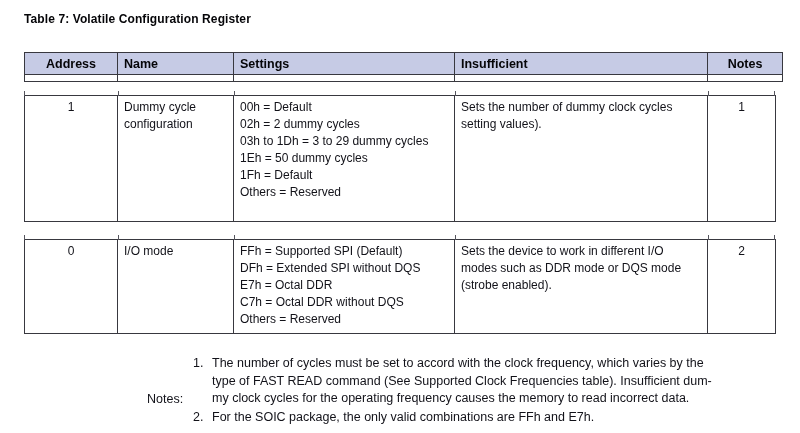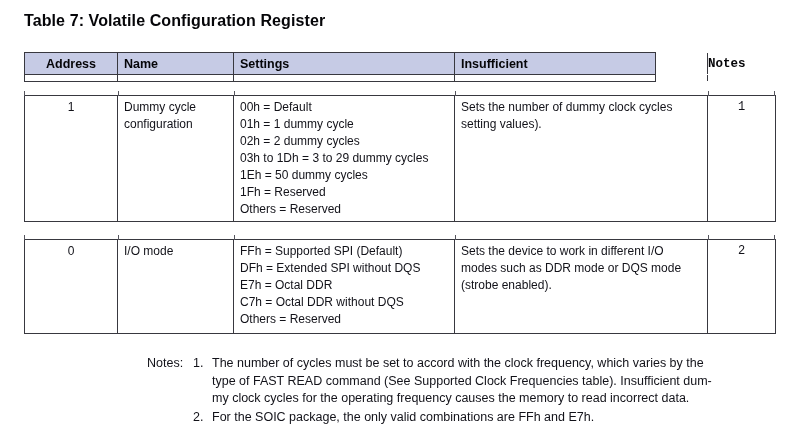--- a/index.html
+++ b/index.html
@@ -10,44 +10,44 @@
   }
   *{box-sizing:border-box;}
   html,body{margin:0;padding:0;}
   body{
     width:800px;height:433px;position:relative;overflow:hidden;
     background:#ffffff;color:var(--text);
     font-family:"Liberation Sans", sans-serif;
   }
   .title{
     position:absolute;left:24px;top:12px;
-    font-size:16px;font-weight:bold;color:var(--title-text);
+    font-size:12px;font-weight:bold;color:var(--title-text);
     letter-spacing:0.1px;
   }
   
   .thead-box{
-    position:absolute;left:24px;top:52px;width:632px;
+    position:absolute;left:24px;top:52px;width:759px;
     border:1.5px solid var(--border);
     background:#b91c1c;
   }
   .thead-row{
     display:flex;height:22px;align-items:center;
     background:var(--header-bg);
     border-bottom:1px solid var(--border);
   }
   .thead-row .hcell{
     font-size:12.5px;font-weight:bold;color:var(--title-text);
     padding:0 6px;height:100%;display:flex;align-items:center;
   }
   .thead-strip{display:flex;height:6px;background:#fff;}
   .c-address{width:93px;flex:none;border-right:1px solid var(--border);}
   .c-name{width:116px;flex:none;border-right:1px solid var(--border);}
   .c-settings{width:221px;flex:none;border-right:1px solid var(--border);}
   .c-description{width:253px;flex:none;border-right:1px solid var(--border);}
-  .c-notes{flex:1;border-right:none;font-family:Liberation Mono, monospace;}
+  .c-notes{flex:1;border-right:none;}
   .hcell.c-address,.hcell.c-notes{justify-content:center;padding:0;}
   
   .row-box{
     position:absolute;left:24px;width:752px;
     border:1.5px solid var(--border);
     display:flex;background:#fff;
   }
   .row-1{top:95px;height:127px;}
   .row-2{top:239px;height:95px;}
   .cell{
@@ -64,21 +64,21 @@
   .tick.t2{left:210px;}
   .tick.t3{left:431px;}
   .tick.t4{left:684px;}
   .tick.t5{left:750px;}
   
   .footnotes{
     position:absolute;left:147px;top:355px;
     font-size:12.5px;line-height:17.5px;
     display:flex;align-items:flex-start;
   }
-  .fn-label{flex:none;width:46px;}
+  .fn-label{flex:none;width:46px;margin-top:36px;}
   .fn-items{display:flex;flex-direction:column;}
   .fn-item{display:flex;align-items:flex-start;margin-top:0;}
   .fn-item + .fn-item{margin-top:1px;}
   .fn-num{flex:none;width:19px;}
   .fn-lines{white-space:nowrap;}
 </style>
 </head>
 <body>
 
 <div class="title">Table 7: Volatile Configuration Register</div>
@@ -109,25 +109,24 @@
     <span class="tick t4"></span>
     <span class="tick t5"></span>
   </div>
   <div class="cell c-address">1</div>
   <div class="cell c-name">
       <div class="ln">Dummy cycle</div>
       <div class="ln">configuration</div>
     </div>
   <div class="cell c-settings">
       <div class="ln">00h = Default</div>
-      <div class="ln">01h = 1 dummy cycle</div>
       <div class="ln">02h = 2 dummy cycles</div>
       <div class="ln">03h to 1Dh = 3 to 29 dummy cycles</div>
       <div class="ln">1Eh = 50 dummy cycles</div>
-      <div class="ln">1Fh = Reserved</div>
+      <div class="ln">1Fh = Default</div>
       <div class="ln">Others = Reserved</div>
     </div>
   <div class="cell c-description">
       <div class="ln">Sets the number of dummy clock cycles</div>
       <div class="ln">setting values).</div>
     </div>
   <div class="cell c-notes">1</div>
 </div>
 
 <div class="row-box row-2">

